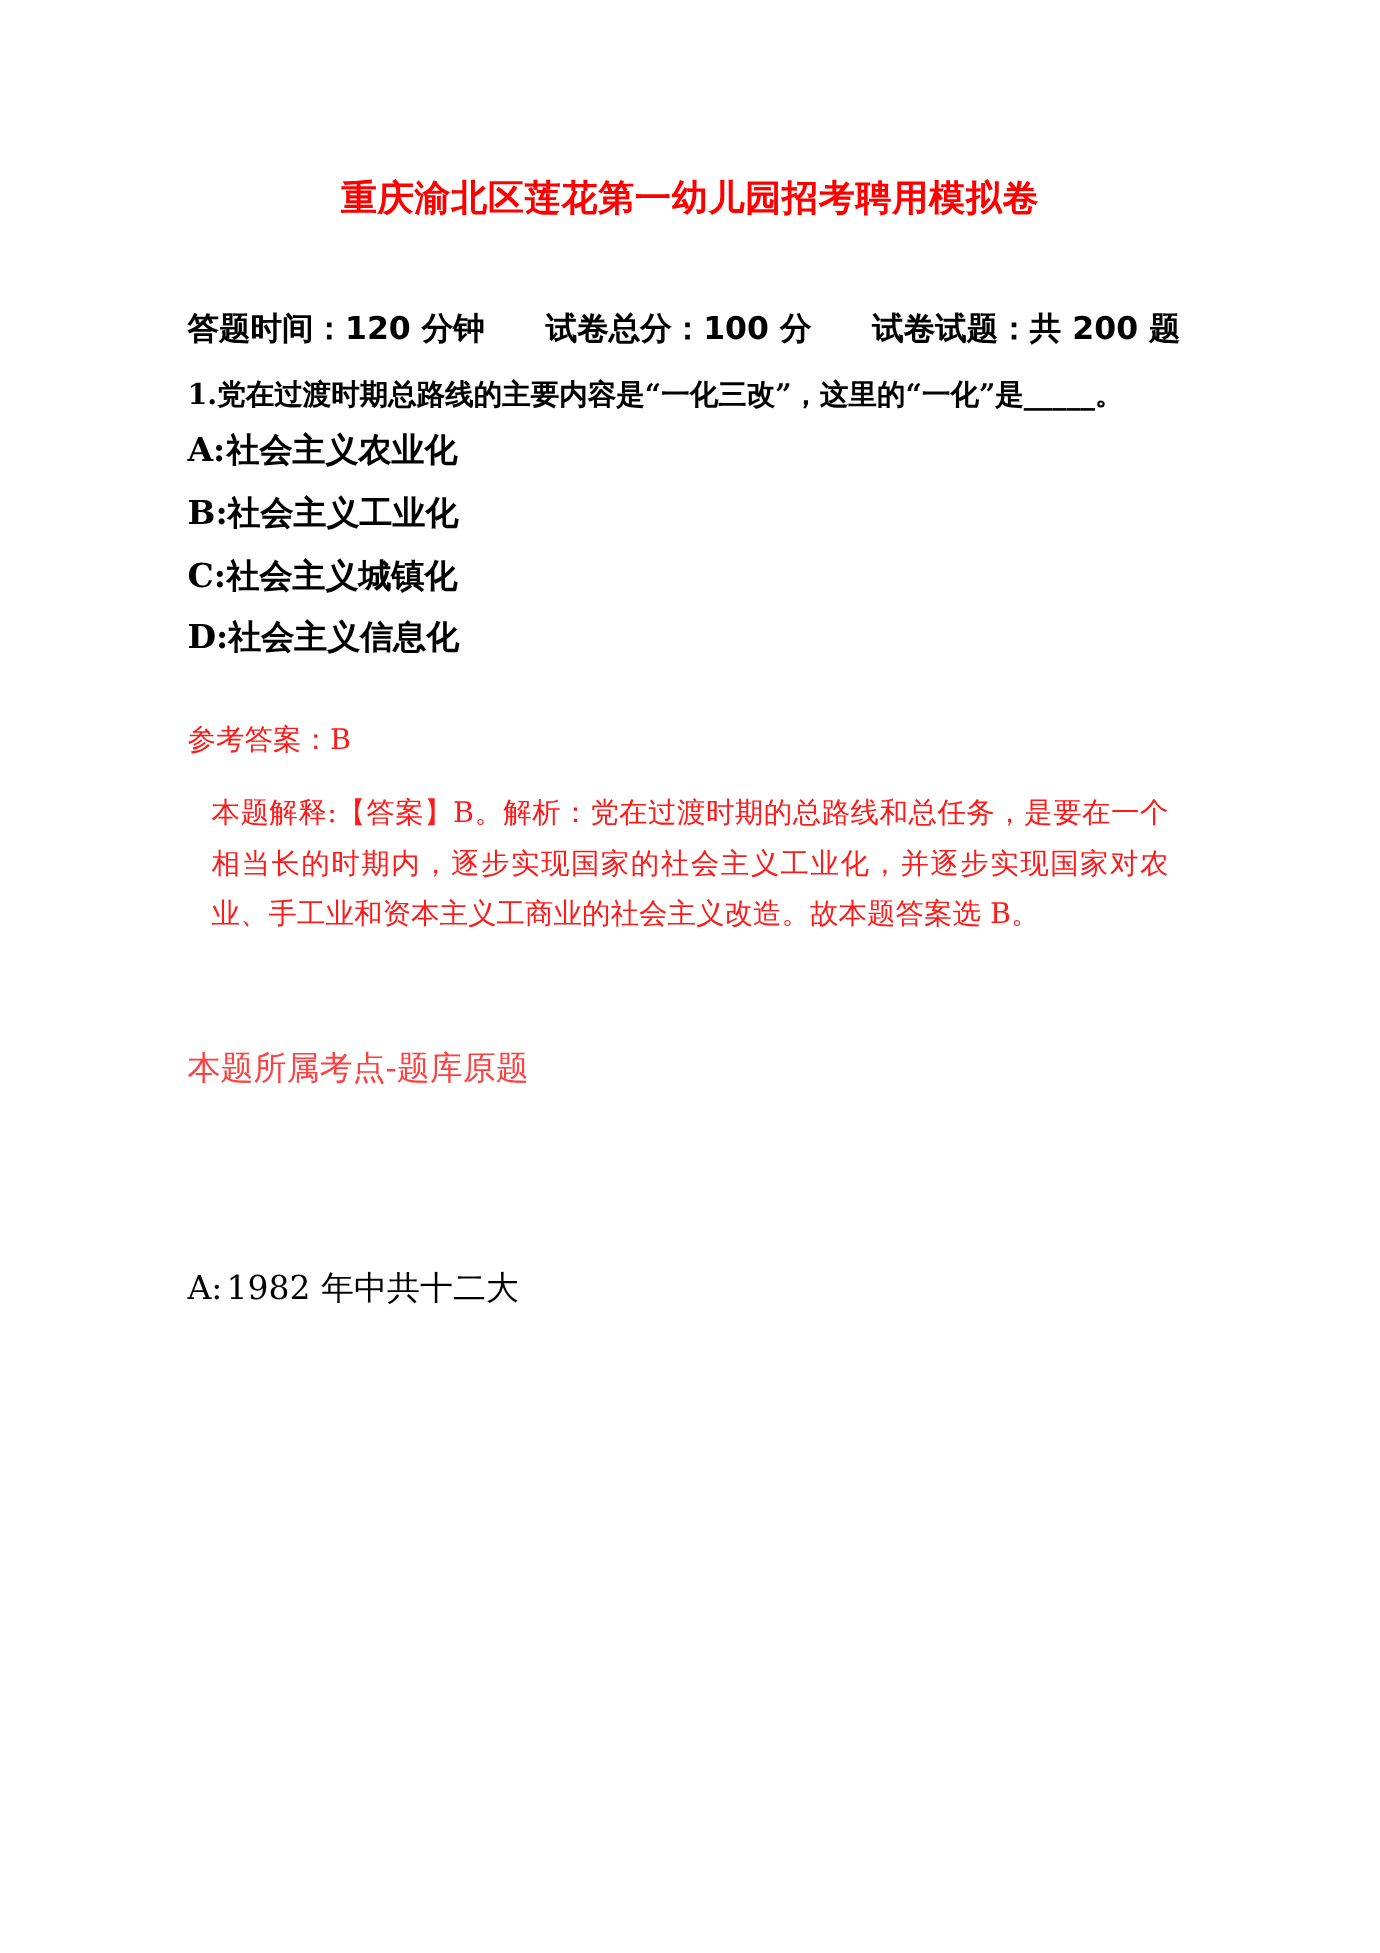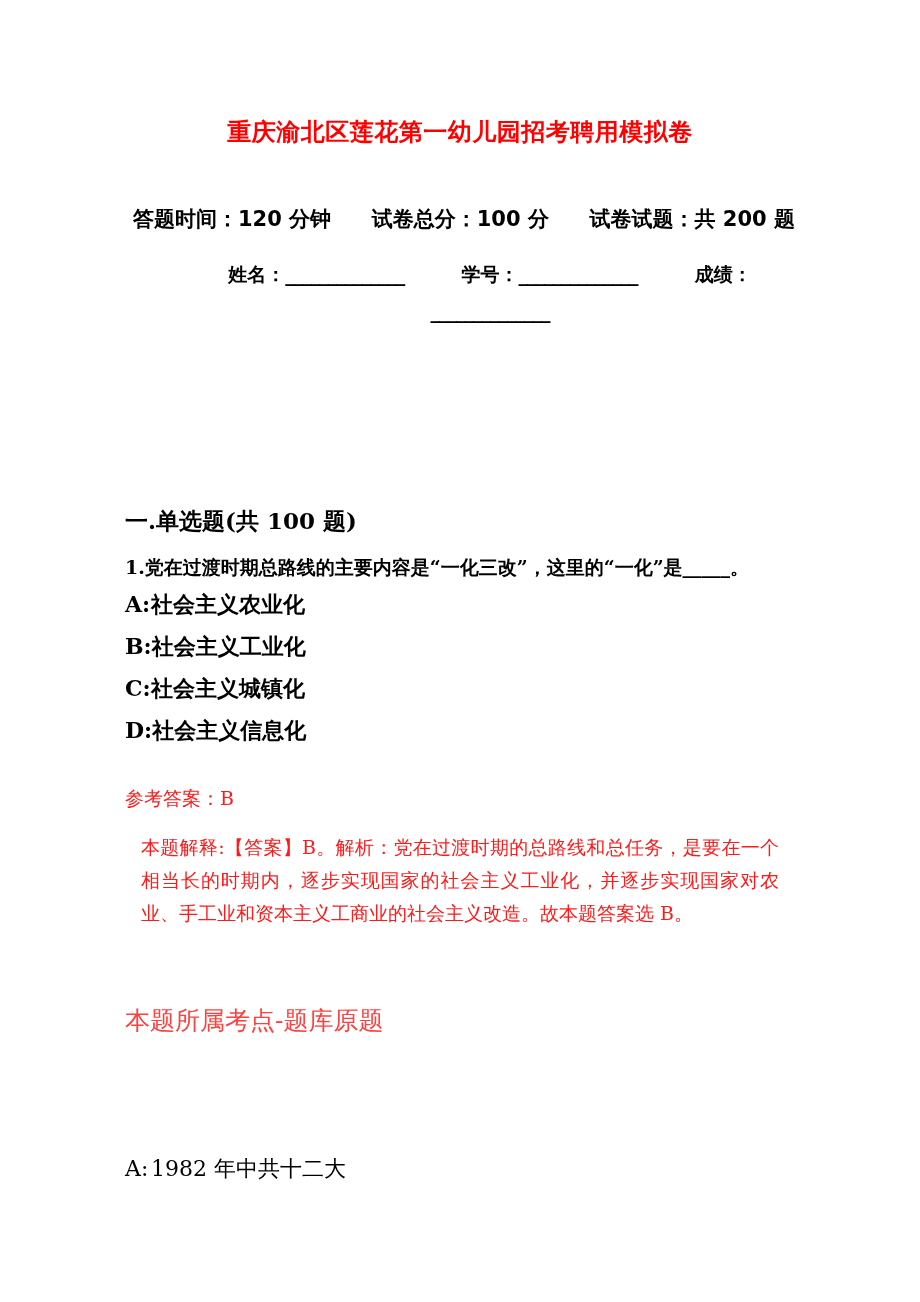--- a/index.html
+++ b/index.html
@@ -30,21 +30,21 @@
     font-family: "DejaVu Sans", "Liberation Sans", sans-serif;
     font-weight: bold;
     font-size: 24px;
     letter-spacing: 0.5px;
     line-height: 1.2;
     margin: 0;
     padding-top: 118px;
     white-space: nowrap;
   }
   .meta-line {
-    text-align: right;
+    text-align: left;
     font-family: "DejaVu Sans", "Liberation Sans", sans-serif;
     font-weight: bold;
     font-size: 21px;
     color: #000000;
     margin: 0;
     padding-top: 58px;
     white-space: nowrap;
   }
   .meta-line .gap {
     display: inline-block;
@@ -112,21 +112,21 @@
   .explain {
     color: #ff1a1a;
     font-size: 19px;
     line-height: 1.75;
     margin: 16px;
     text-align: justify;
     text-justify: inter-ideograph;
   }
   .kaodian {
     color: #ff4040;
-    font-size: 25px;
+    font-size: 22px;
     line-height: 1.75;
     margin: 0;
     padding-top: 52px;
   }
   .q2-block {
     padding-top: 106px;
   }
 </style>
 </head>
 <body>
@@ -136,29 +136,21 @@
   <h1 class="doc-title">重庆渝北区莲花第一幼儿园招考聘用模拟卷</h1>
 
   <p class="meta-line">
     <span>答题时间：120 分钟</span>
     <span class="gap"></span>
     <span>试卷总分：100 分</span>
     <span class="gap"></span>
     <span>试卷试题：共 200 题</span>
   </p>
 
-  <p class="id-line">
-    <span>姓名：</span><span class="rule">______________</span>
-    <span class="gap"></span>
-    <span>学号：</span><span class="rule">______________</span>
-    <span class="gap"></span>
-    <span>成绩：</span><span class="rule">______________</span>
-  </p>
 
-  <h2 class="section-heading">一.单选题(共 100 题)</h2>
 
   <div class="q-block">
     <p class="q-text"><span>1.</span><span>党在过渡时期总路线的主要内容是“一化三改”，这里的“一化”是_____。</span></p>
 
     <p class="opt"><span class="opt-key">A:</span><span>社会主义农业化</span></p>
 
     <p class="opt"><span class="opt-key">B:</span><span>社会主义工业化</span></p>
 
     <p class="opt"><span class="opt-key">C:</span><span>社会主义城镇化</span></p>
 

